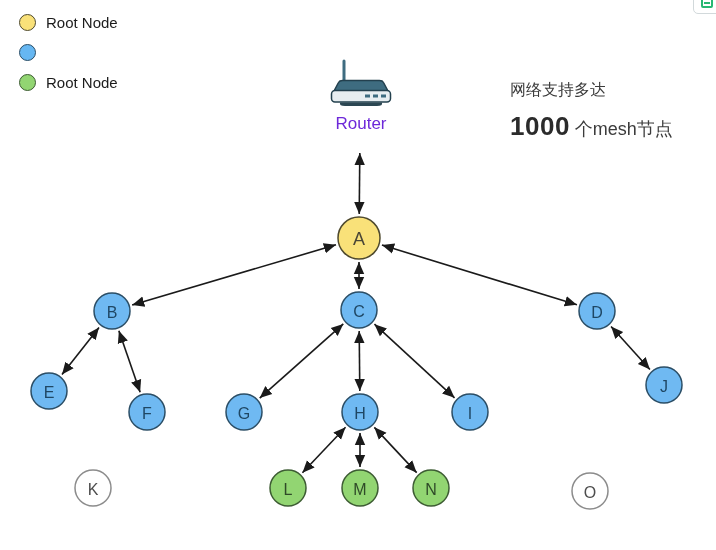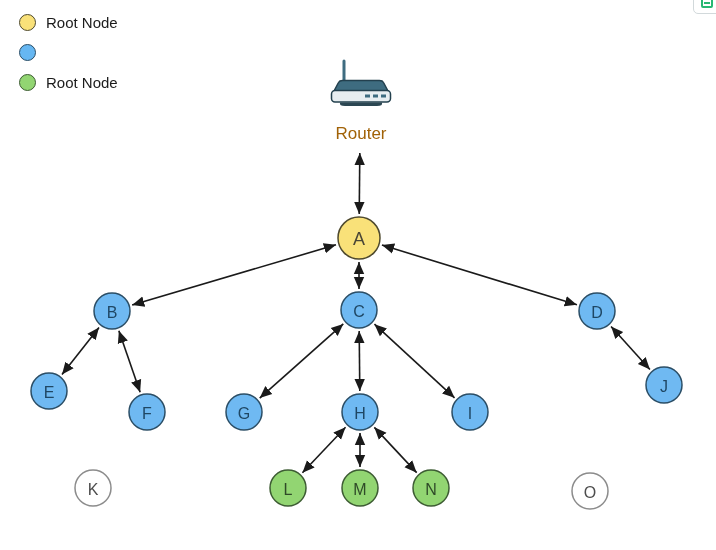--- a/index.html
+++ b/index.html
@@ -48,23 +48,23 @@
   }
   
   .router-wrap {
     position: absolute;
     left: 321px;
     top: 58px;
     width: 80px;
     text-align: center;
   }
   .router-label {
-    margin-top: 12px;
+    margin-top: 2px;
     font-size: 17px;
-    color: #a16207;
+    color: #6d28d9;
   }
   
   .headline {
     position: absolute;
     left: 510px;
     top: 80px;
     color: #3c3c3c;
     white-space: nowrap;
   }
   .headline-line1 { font-size: 16px; }
@@ -218,19 +218,25 @@
       <path d="M5,33 L9.5,24.5 Q10.5,22.5 13.5,22.5 L50.5,22.5 Q53.5,22.5 54.5,24.5 L59,33 Z" fill="#3e6c80" stroke="#23404e" stroke-width="1.5" stroke-linejoin="round"></path>
       <rect x="2.5" y="32.5" width="59" height="11.5" rx="3.5" fill="#e7edf0" stroke="#23404e" stroke-width="1.5"></rect>
       <rect x="36" y="36.5" width="5" height="3" fill="#3e6c80"></rect>
       <rect x="44" y="36.5" width="5" height="3" fill="#3e6c80"></rect>
       <rect x="52" y="36.5" width="5" height="3" fill="#3e6c80"></rect>
       <path d="M11,44.5 Q10,48 16,48 L48,48 Q54,48 53,44.5 Z" fill="#2b4652"></path>
     </svg>
     <div class="router-label">Router</div>
   </div>
 
+  <div class="headline">
+    <div class="headline-line1">网络支持多达</div>
+    <div class="headline-line2">
+      <span class="headline-count">1000</span><span> 个mesh节点</span>
+    </div>
+  </div>
 
   <div class="corner-box"></div>
   <div class="copy-btn">
     <span class="copy-dash"></span>
   </div>
 
 </div>
 
 </body></html>

